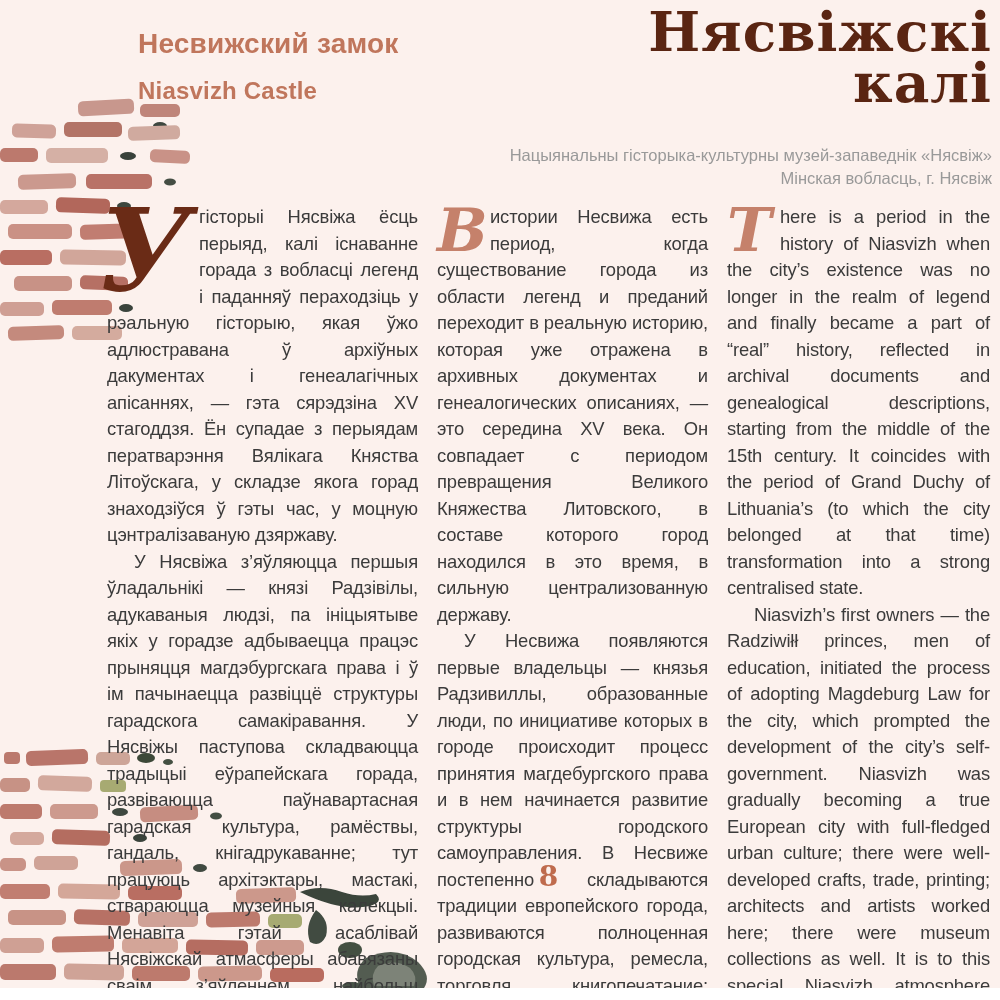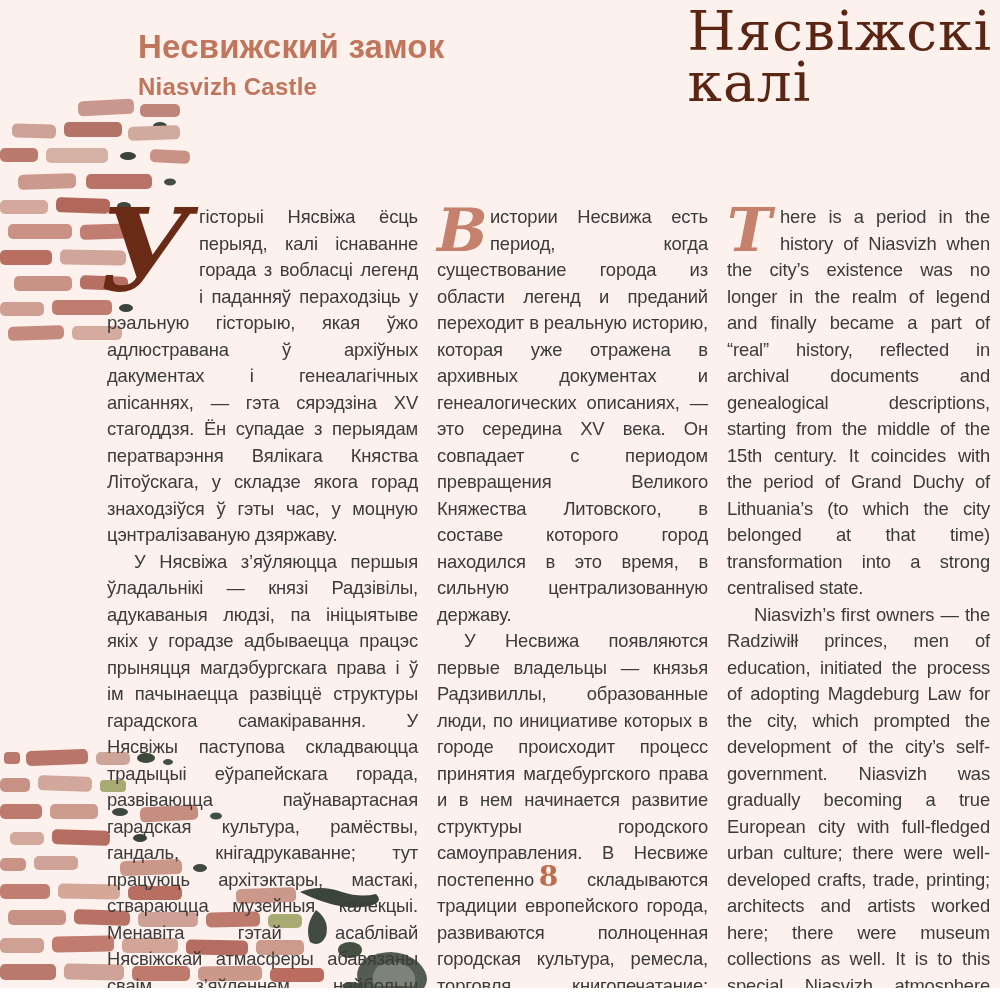--- a/index.html
+++ b/index.html
@@ -6,25 +6,25 @@
   .page{
     position:relative;width:1000px;height:1000px;margin:0 auto;
     background:var(--page-background,#fcf1ed);
     overflow:hidden;
     font-family:"Liberation Sans",sans-serif;
   }
   .page::after{content:"";position:absolute;left:0;right:0;bottom:0;height:12px;background:#ffffff;}
 
   
   .header-left{position:absolute;left:138px;top:28px;color:var(--accent-salmon,#c0765c);}
-  .header-left .t-ru{font-size:33px;font-weight:bold;letter-spacing:.2px;}
-  .header-left .t-en{font-size:24px;font-weight:bold;margin-top:7px;letter-spacing:.2px;}
+  .header-left .t-ru{font-size:28px;font-weight:bold;letter-spacing:.2px;}
+  .header-left .t-en{font-size:24px;font-weight:bold;margin-top:17px;letter-spacing:.2px;}
   .header-right{
-    position:absolute;right:8px;top:6px;text-align:left;
-    font-family:"DejaVu Serif",serif;font-weight:normal;
+    position:absolute;right:8px;top:6px;text-align:right;
+    font-family:"DejaVu Serif",serif;font-weight:bold;
     font-size:55px;line-height:51px;color:var(--title-brown,#5a2512);letter-spacing:1px;
   }
   .subtitle{
     position:absolute;right:8px;top:144px;text-align:right;
     color:var(--subtitle-gray,#999);font-size:16.5px;line-height:23px;
   }
 
   
   .columns{
     position:absolute;left:107px;top:204px;width:883px;
@@ -152,20 +152,24 @@
   <div class="header-left">
     <div class="t-ru">Несвижский замок</div>
     <div class="t-en">Niasvizh Castle</div>
   </div>
 
   <div class="header-right">
     <div>Нясвіжскі</div>
     <div>калі</div>
   </div>
 
+  <div class="subtitle">
+    <div>Нацыянальны гісторыка-культурны музей-запаведнік «Нясвіж»</div>
+    <div>Мінская вобласць, г. Нясвіж</div>
+  </div>
 
   <main class="columns">
 
     <section class="col">
       <p class="p1"><span class="dropcap dc-dark">У</span><span>гісторыі Нясвіжа ёсць перыяд, калі існаванне горада з вобласці легенд і паданняў пераходзіць у рэальную гісторыю, якая ўжо адлюстравана ў архіўных дакументах і генеалагічных апісаннях, — гэта сярэдзіна XV стагоддзя. Ён супадае з перыядам ператварэння Вялікага Княства Літоўскага, у складзе якога горад знаходзіўся ў гэты час, у моцную цэнтралізаваную дзяржаву.</span></p>
       <p class="p2">У Нясвіжа з’яўляюцца першыя ўладальнікі — князі Радзівілы, адукаваныя людзі, па ініцыятыве якіх у горадзе адбываецца працэс прыняцця магдэбургскага права і ў ім пачынаецца развіццё структуры гарадскога самакіравання. У Нясвіжы паступова складваюцца традыцыі еўрапейскага горада, развіваюцца паўнавартасная гарадская культура, рамёствы, гандаль, кнігадрукаванне; тут працуюць архітэктары, мастакі, ствараюцца музейныя калекцыі. Менавіта гэтай асаблівай Нясвіжскай атмасферы абавязаны сваім з’яўленнем найбольш выбітныя помнікі архітэк-</p>
     </section>
 
     <section class="col">
       <p class="p1"><span class="dropcap dc-light">В</span><span>истории Несвижа есть период, когда существование города из области легенд и преданий переходит в реальную историю, которая уже отражена в архивных документах и генеалогических описаниях, — это середина XV века. Он совпадает с периодом превращения Великого Княжества Литовского, в составе которого город находился в это время, в сильную централизованную державу.</span></p>

